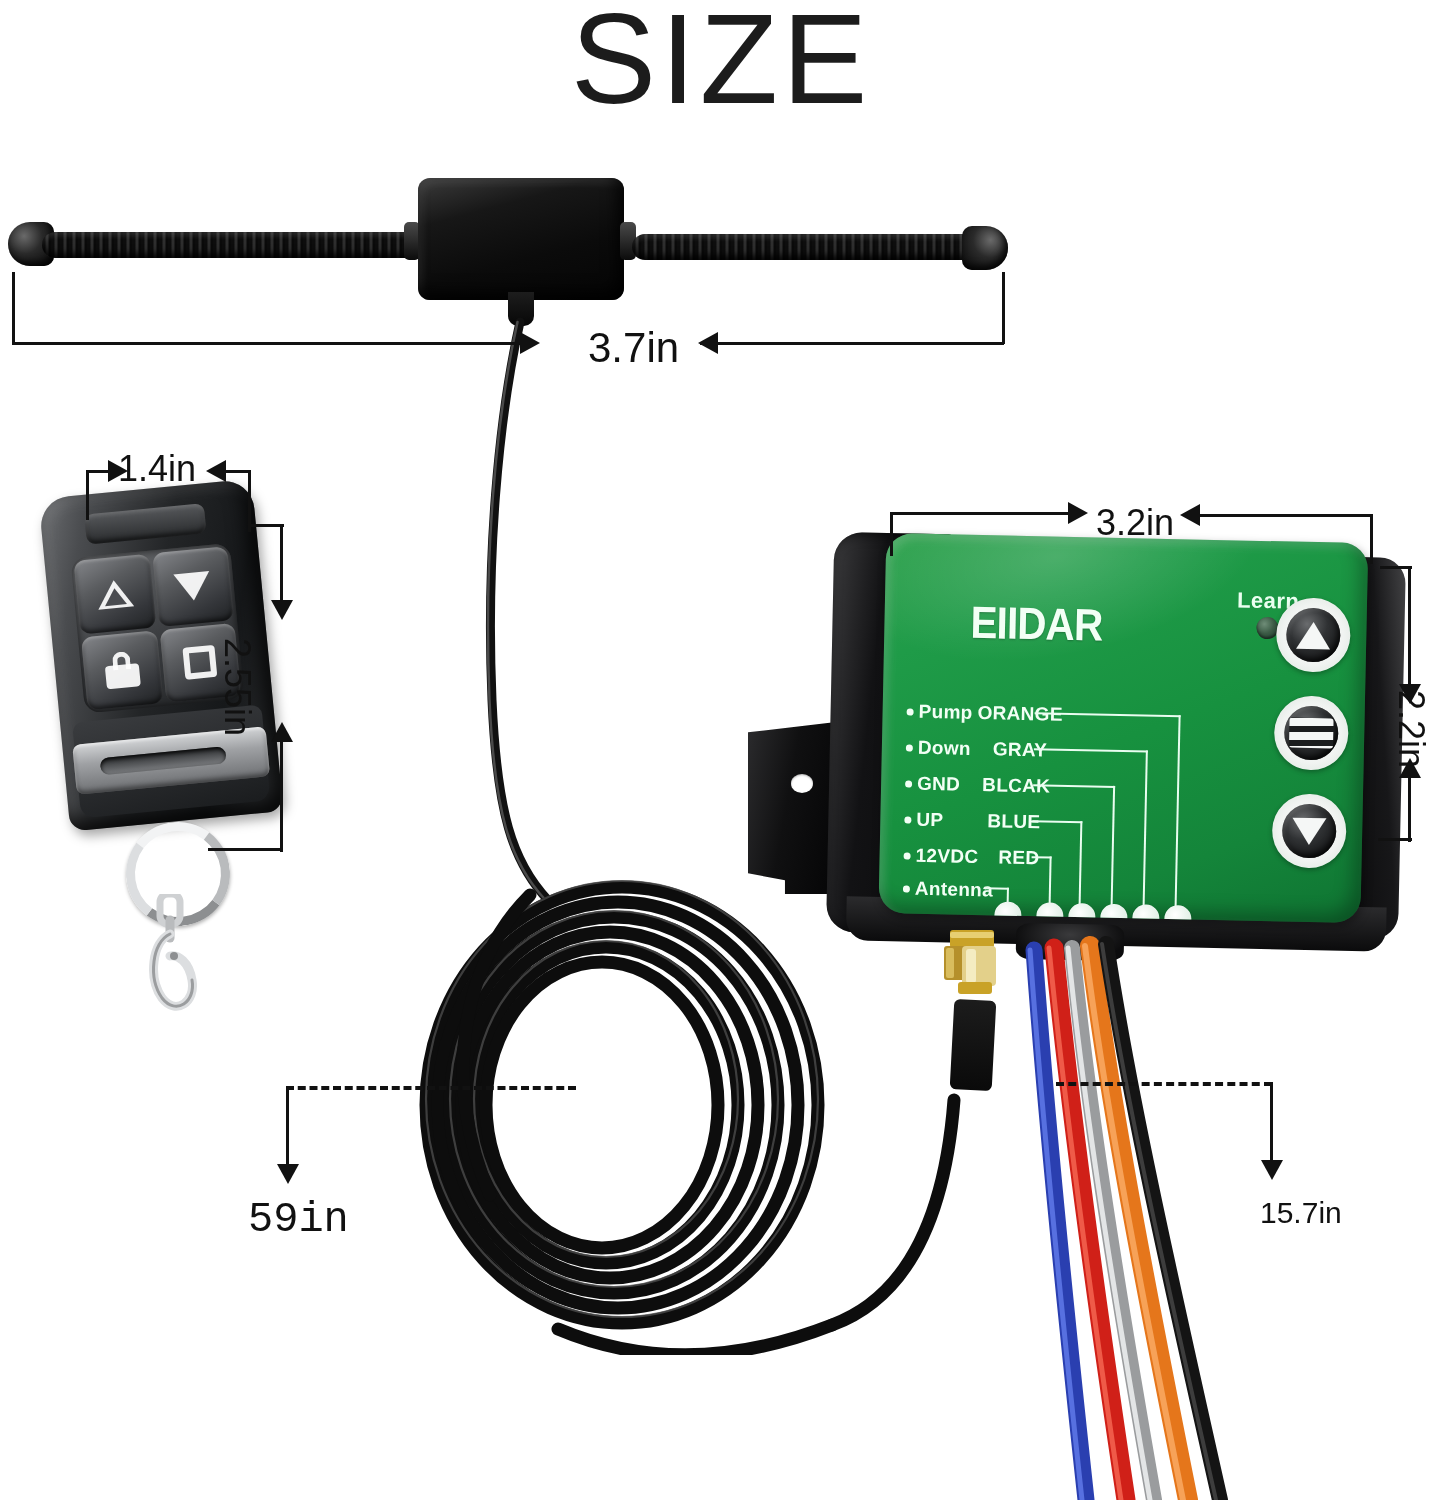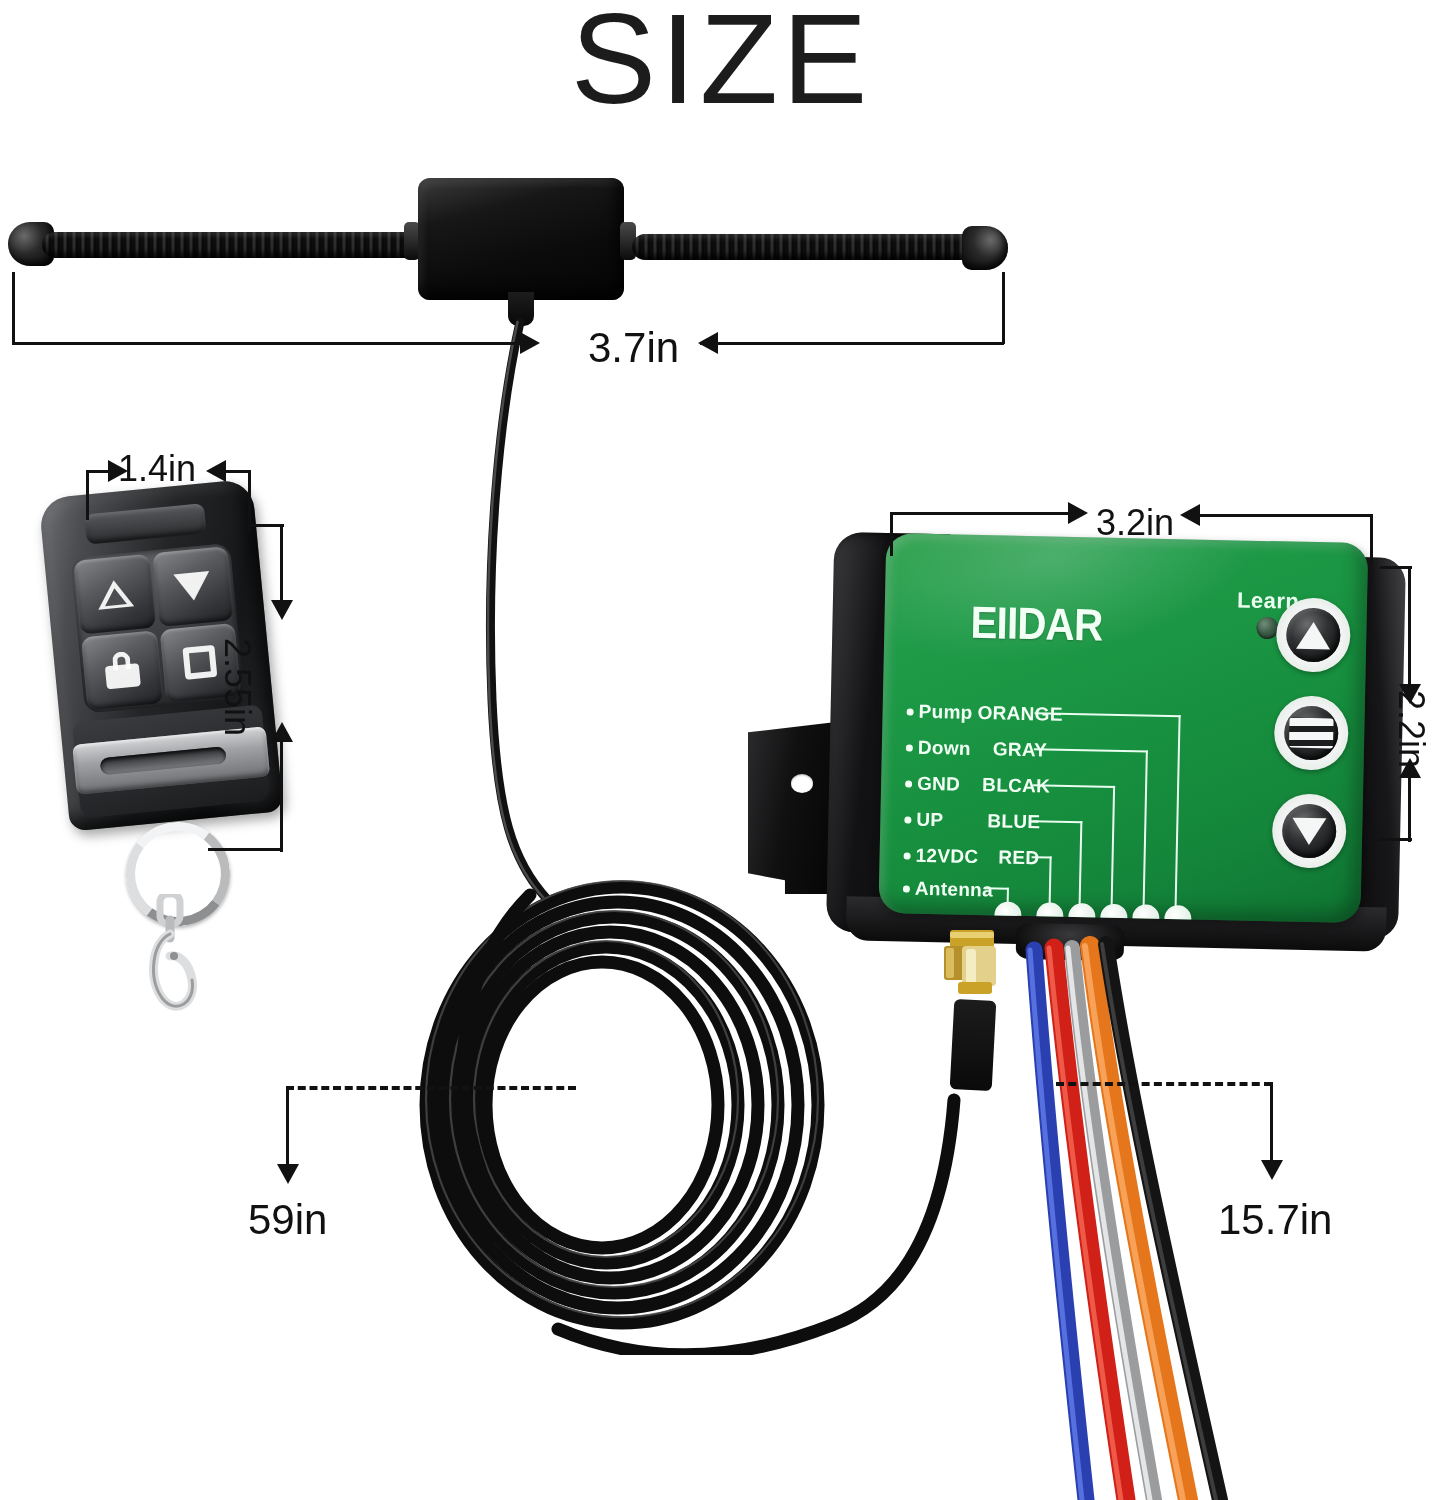--- a/index.html
+++ b/index.html
@@ -401,22 +401,22 @@
 
   
   #coil { position: absolute; left: 380px; top: 855px; width: 480px; height: 500px; }
 
   
   #lbl-37  { position:absolute; left: 588px; top: 324px; font-size: 42px; }
   #lbl-14  { position:absolute; left: 118px; top: 448px; font-size: 36px; }
   #lbl-255 { position:absolute; left: 258px; top: 638px; font-size: 36px; transform: rotate(90deg); transform-origin: left top; }
   #lbl-32  { position:absolute; left: 1096px; top: 502px; font-size: 36px; }
   #lbl-22  { position:absolute; left: 1432px; top: 690px; font-size: 36px; transform: rotate(90deg); transform-origin: left top; }
-  #lbl-59  { position:absolute; left: 248px; top: 1196px; font-size: 42px; }
-  #lbl-157 { position:absolute; left: 1218px; top: 1196px; font-size: 42px; }
+  #lbl-59  { position:absolute; left: 248px; top: 1196px; font-size: 42px; font-family: Liberation Mono, monospace; }
+  #lbl-157 { position:absolute; left: 1260px; top: 1196px; font-size: 30px; }
 </style>
 </head>
 <body>
 
 <div id="page">
 
   <div id="title">SIZE</div>
 
   <div>
     <div class="ant-cap" style="left:8px; top:222px;"></div>

